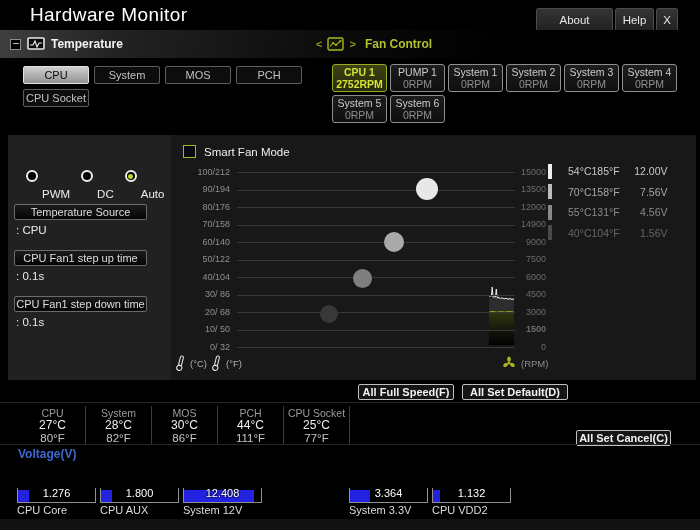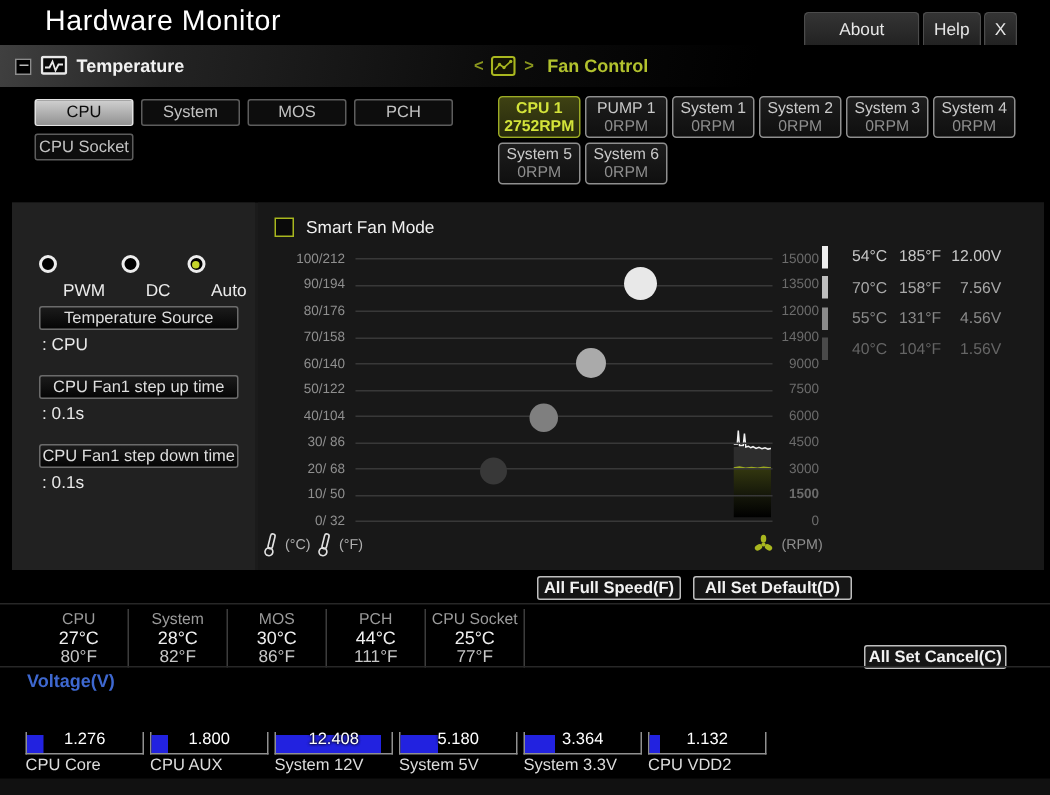--- a/index.html
+++ b/index.html
@@ -38,39 +38,39 @@
   .fbtn.sel .fname,.fbtn.sel .frpm{color:#d3e33a;font-weight:bold;}
   
   .mainpanel{position:absolute;left:8px;top:135px;width:688px;height:245px;background:#1b1b1b;}
   .leftpanel{position:absolute;left:0;top:0;width:162px;height:245px;background:#212121;}
   #mode-row{position:absolute;left:18px;top:34px;height:14px;display:flex;align-items:center;gap:11px;}
   .mode{display:flex;align-items:center;gap:4px;}
   .radio{width:12px;height:12px;border:2px solid #ededed;border-radius:50%;background:#000;
          box-sizing:border-box;display:flex;align-items:center;justify-content:center;}
   .radio .rdot{width:5px;height:5px;border-radius:50%;background:#c3d42b;}
   .mode-label{font-size:11.5px;color:#ececec;margin-top:36px;}
-  #settings{position:absolute;left:18px;top:69px;width:133px;}
+  #settings{position:absolute;left:6px;top:69px;width:133px;}
   .sbtn{width:133px;height:16px;box-sizing:border-box;margin-bottom:2px;border-radius:2px;
         background:linear-gradient(#1b1b1b,#050505);border:1px solid #6b6b6b;
         color:#dedede;font-size:11px;text-align:center;line-height:14px;}
   .sval{height:16px;margin-bottom:12px;font-size:11.5px;color:#e9e9e9;padding-left:2px;line-height:16px;}
   
   .chartpanel{position:absolute;left:164px;top:0;width:524px;height:245px;background:#181818;}
   .smartfan{position:absolute;left:11px;top:10px;display:flex;align-items:center;gap:8px;}
   .checkbox{width:13px;height:13px;box-sizing:border-box;border:1px solid #a9b71f;background:#0a0a0a;}
   .smartfan-label{font-size:11.5px;color:#f0f0f0;}
   .gline{position:absolute;left:65px;width:278px;height:1px;background:#383838;}
   .glabel-l{position:absolute;left:2px;width:56px;text-align:right;font-size:9px;color:#8f8f8f;}
   .glabel-r{position:absolute;left:340px;width:34px;text-align:right;font-size:9px;color:#6c6c6c;}
   .dot{position:absolute;border-radius:50%;}
   #rt-widget{position:absolute;left:317px;top:150px;}
   #readouts{position:absolute;left:376px;top:26px;}
   .rrow{display:flex;align-items:center;height:20.5px;font-size:10.5px;}
   .rbar{width:3.5px;height:15px;margin-right:8px;}
-  .rc{width:32px;text-align:right;} .rf{width:36px;text-align:right;} .rv{width:40px;text-align:right;}
+  .rc{width:32px;text-align:right;} .rf{width:36px;text-align:left;} .rv{width:40px;text-align:right;}
   .legend-l{position:absolute;left:4px;top:218px;height:20px;display:flex;align-items:center;gap:5px;
             font-size:9.5px;color:#b0b0b0;}
   .legend-r{position:absolute;left:330px;top:218px;height:20px;display:flex;align-items:center;gap:5px;
             font-size:9.5px;color:#8f8f8f;}
   
   #actions{position:absolute;left:358px;top:384px;display:flex;gap:8px;}
   .abtn{height:16px;box-sizing:border-box;background:#151515;border:1px solid #bfbfbf;border-radius:2px;
         color:#f2f2f2;font-size:11px;font-weight:bold;text-align:center;line-height:14px;}
   .abtn:nth-child(1){width:96px;} .abtn:nth-child(2){width:106px;} .abtn:nth-child(3){width:95px;margin-top:46px;}
   .hline{position:absolute;left:0;width:700px;height:1px;background:#272727;}
@@ -363,28 +363,20 @@
         <div class="glabel">CPU AUX</div>
       </div>
       <div class="gauge" style="left: 166px;">
         <div class="gbase"></div>
         <div class="gtickl"></div>
         <div class="gtickr"></div>
         <div class="gfill" style="width: 70.07px;"></div>
         <div class="gval">12.408</div>
         <div class="glabel">System 12V</div>
       </div>
-      <div class="gauge" style="left: 249px;">
-        <div class="gbase"></div>
-        <div class="gtickl"></div>
-        <div class="gtickr"></div>
-        <div class="gfill" style="width: 25.41px;"></div>
-        <div class="gval">5.180</div>
-        <div class="glabel">System 5V</div>
-      </div>
       <div class="gauge" style="left: 332px;">
         <div class="gbase"></div>
         <div class="gtickl"></div>
         <div class="gtickr"></div>
         <div class="gfill" style="width: 20.02px;"></div>
         <div class="gval">3.364</div>
         <div class="glabel">System 3.3V</div>
       </div>
       <div class="gauge" style="left: 415px;">
         <div class="gbase"></div>

